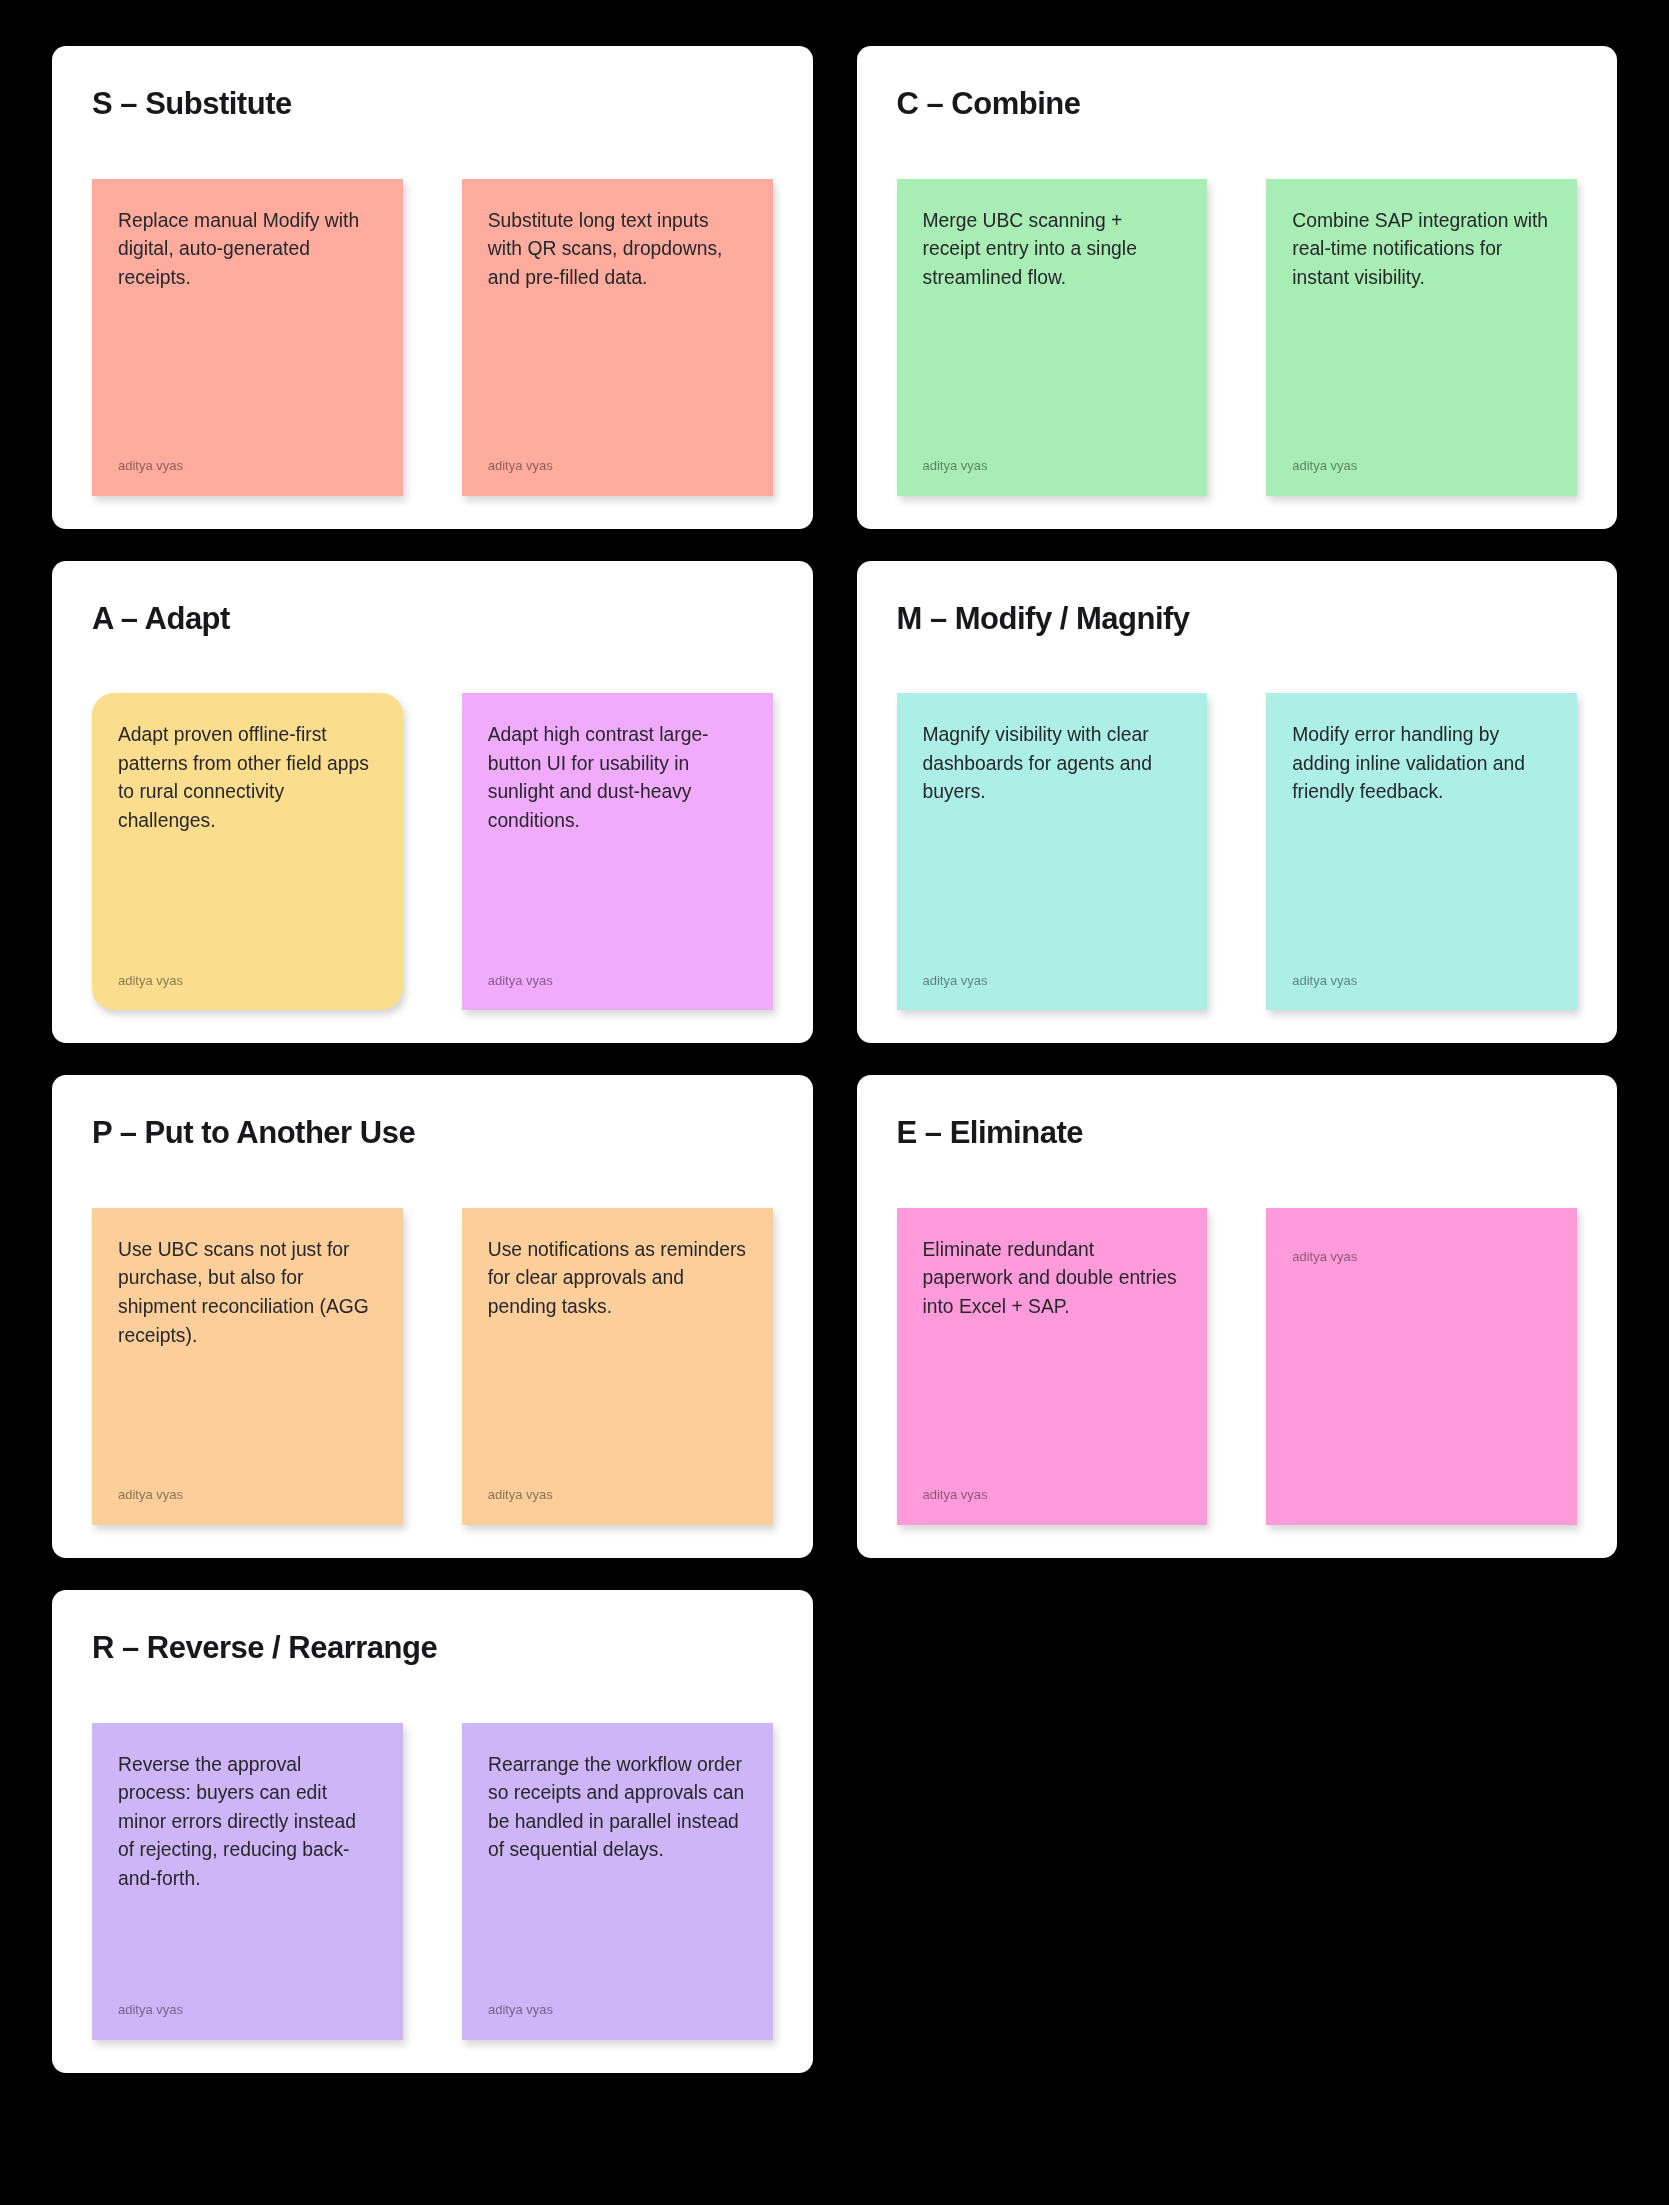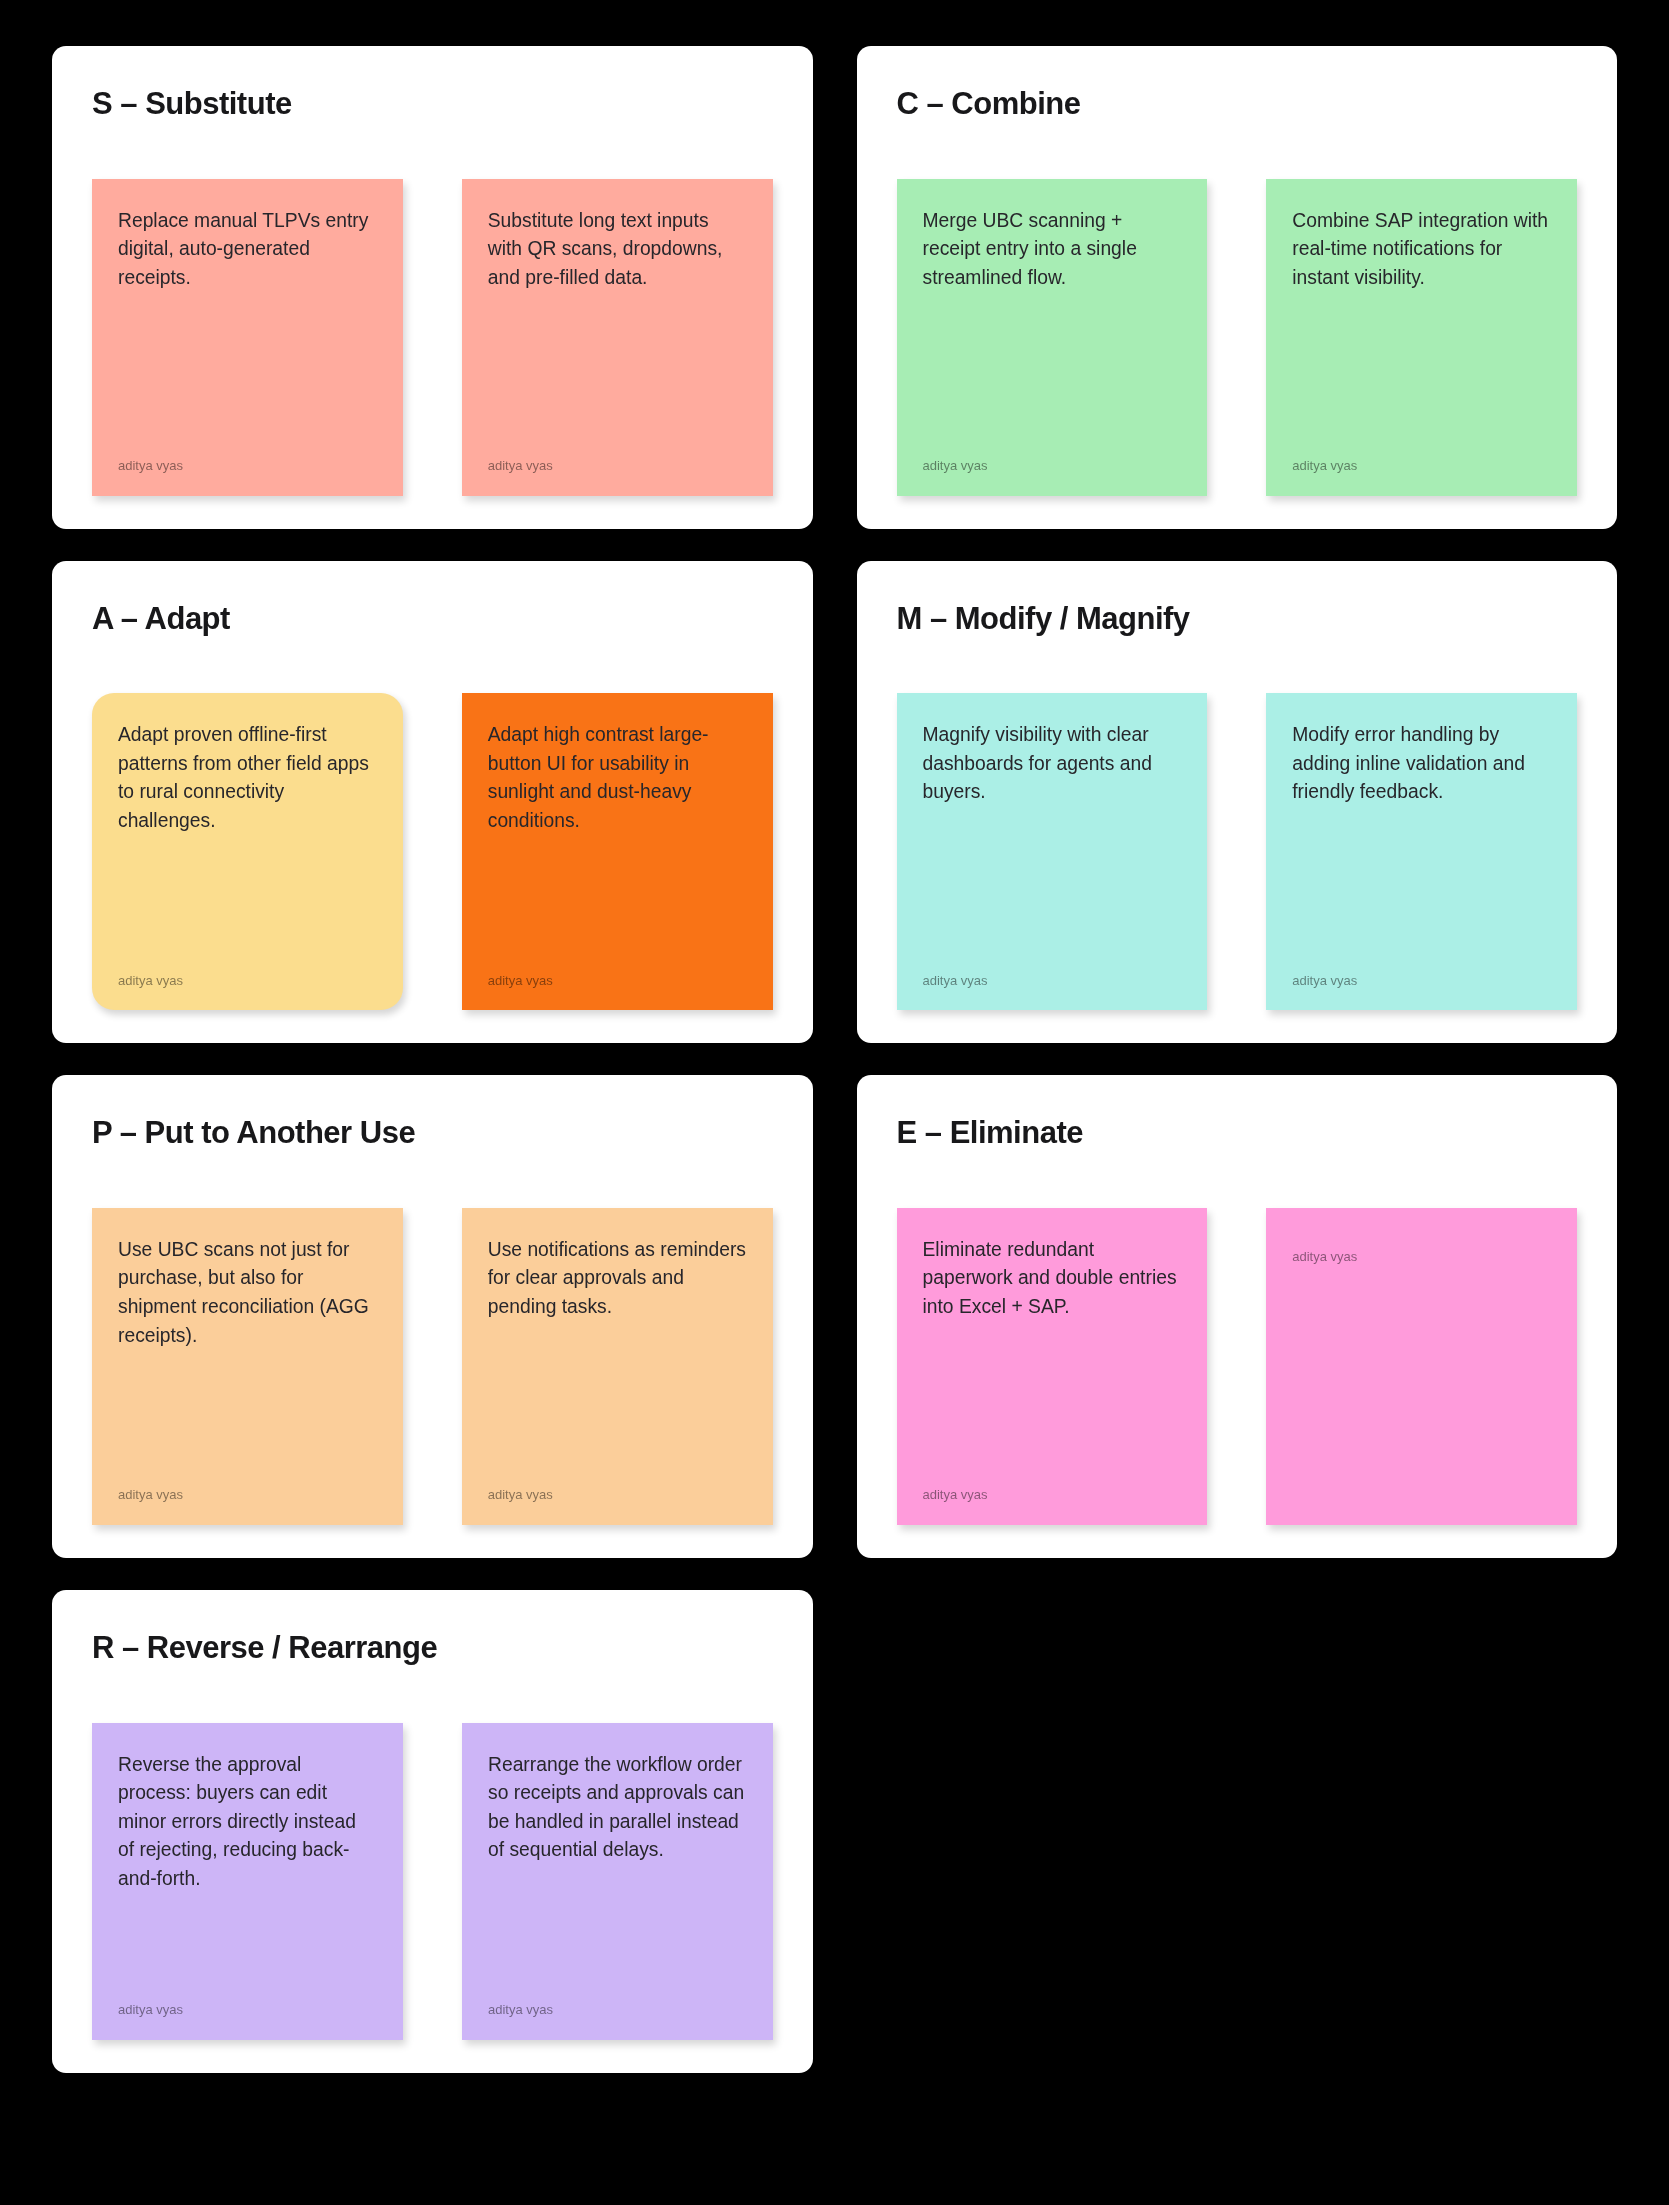--- a/index.html
+++ b/index.html
@@ -86,21 +86,21 @@
 <body style="background: rgb(0, 0, 0);">
 
 <div class="board">
 
   <div class="row">
 
     <div class="group-card" style="background: rgb(255, 255, 255);">
       <div class="group-title">S – Substitute</div>
       <div class="notes">
         <div class="note" style="background: rgb(255, 171, 158);">
-          <div class="note-text">Replace manual TLPVs entry digital, auto-generated receipts.</div>
+          <div class="note-text">Replace manual Modify with digital, auto-generated receipts.</div>
           <div class="note-author">aditya vyas</div>
         </div>
         <div class="note" style="background: rgb(255, 171, 158);">
           <div class="note-text">Substitute long text inputs with QR scans, dropdowns, and pre-filled data.</div>
           <div class="note-author">aditya vyas</div>
         </div>
       </div>
     </div>
 
     <div class="group-card" style="background: rgb(255, 255, 255);">
@@ -120,21 +120,21 @@
 
   <div class="row">
 
     <div class="group-card" style="background: rgb(255, 255, 255);">
       <div class="group-title">A – Adapt</div>
       <div class="notes">
         <div class="note" style="background: rgb(251, 221, 142); border-radius: 22px;">
           <div class="note-text">Adapt proven offline-first patterns from other field apps to rural connectivity challenges.</div>
           <div class="note-author">aditya vyas</div>
         </div>
-        <div class="note" style="background: #f97316;">
+        <div class="note" style="background: #f0abfc;">
           <div class="note-text">Adapt high contrast large-button UI for usability in sunlight and dust-heavy conditions.</div>
           <div class="note-author">aditya vyas</div>
         </div>
       </div>
     </div>
 
     <div class="group-card" style="background: rgb(255, 255, 255);">
       <div class="group-title">M – Modify / Magnify</div>
       <div class="notes">
         <div class="note" style="background: rgb(171, 239, 230); justify-content: center;">

